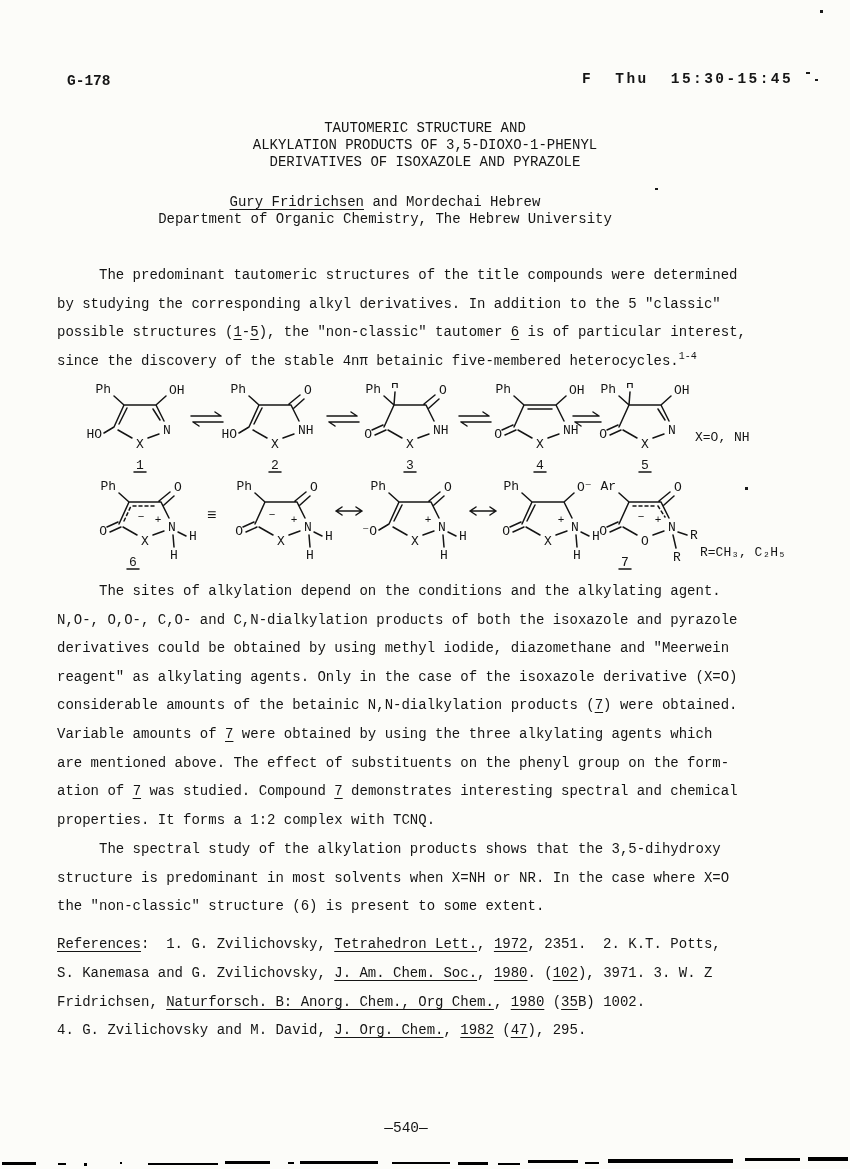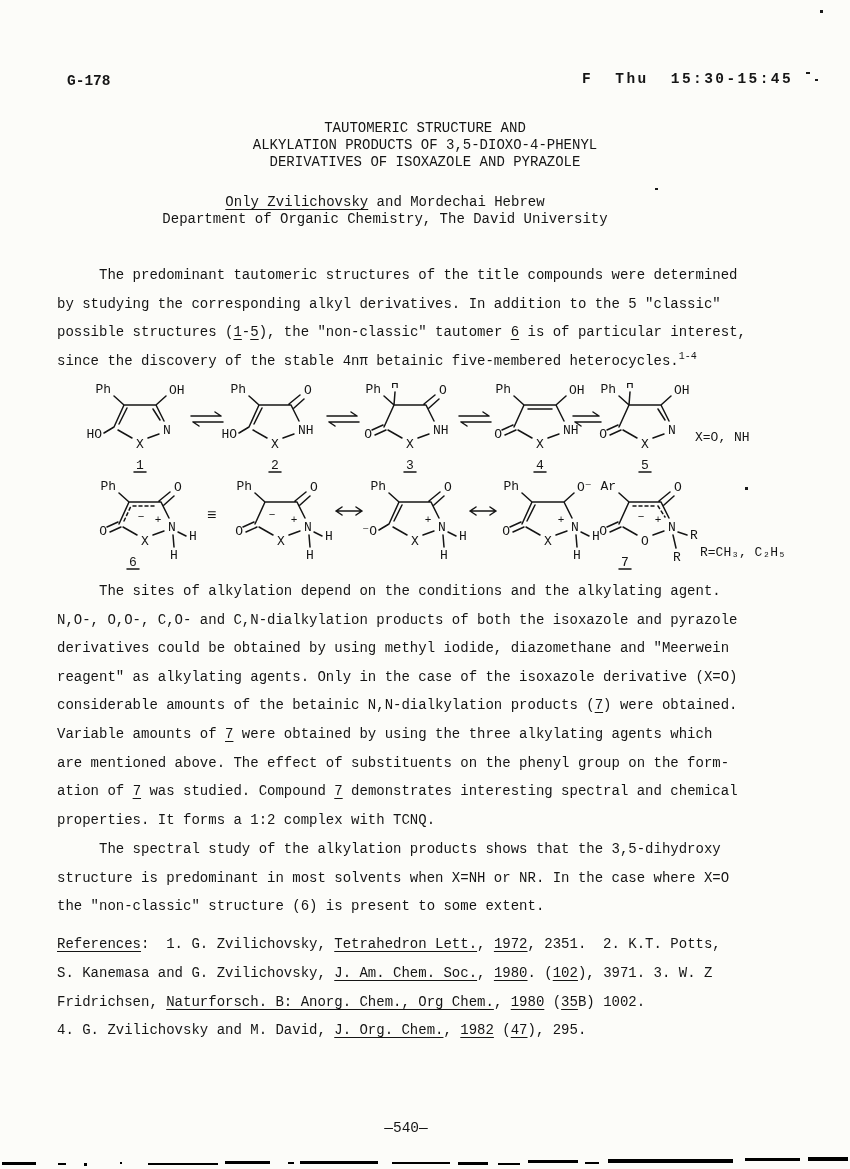--- a/index.html
+++ b/index.html
@@ -26,23 +26,23 @@
   .edge{position:absolute;background:#000;}
 </style>
 </head>
 <body>
 
 <div class="page">
 
   <div class="block hdr" style="left:67px;top:73px;">G-178</div>
   <div class="block hdr ls" style="right:57px;top:71px;text-align:right;">F  Thu  15:30-15:45</div>
 
-  <div class="block center850 tight" style="top:120px;"><div class="tl"><span>TAUTOMERIC STRUCTURE AND</span></div><div class="tl"><span>ALKYLATION PRODUCTS OF 3,5-DIOXO-4-PHENYL</span></div><div class="tl"><span>DERIVATIVES OF ISOXAZOLE AND PYRAZOLE</span></div></div>
-
-  <div class="block center770 tight2" style="top:194px;"><div class="tl"><span class="u">Only Zvilichovsky</span><span> and Mordechai Hebrew</span></div><div class="tl"><span>Department of Organic Chemistry, The David University</span></div></div>
+  <div class="block center850 tight" style="top:120px;"><div class="tl"><span>TAUTOMERIC STRUCTURE AND</span></div><div class="tl"><span>ALKYLATION PRODUCTS OF 3,5-DIOXO-1-PHENYL</span></div><div class="tl"><span>DERIVATIVES OF ISOXAZOLE AND PYRAZOLE</span></div></div>
+
+  <div class="block center770 tight2" style="top:194px;"><div class="tl"><span class="u">Gury Fridrichsen</span><span> and Mordechai Hebrew</span></div><div class="tl"><span>Department of Organic Chemistry, The Hebrew University</span></div></div>
 
   <div class="block" style="left:57px;top:261px;"><div class="tl"><span>     The predominant tautomeric structures of the title compounds were determined</span></div><div class="tl"><span>by studying the corresponding alkyl derivatives. In addition to the 5 "classic"</span></div><div class="tl"><span>possible structures (</span><span class="u">1</span><span>-</span><span class="u">5</span><span>), the "non-classic" tautomer </span><span class="u">6</span><span> is of particular interest,</span></div><div class="tl"><span>since the discovery of the stable 4nπ betainic five-membered heterocycles.</span><sup>1-4</sup></div></div>
 
   <svg class="abs" style="left:45px;top:383px;" width="760" height="100" viewBox="0 0 760 100">
     <g transform="translate(95,34)">
       <path class="b" d="M-16,-12 L16,-12 M16,-12 L24,4 M19,17 L8,21 M-8,21 L-22,13 M-26,10 L-16,-12 M-16,-12 L-26,-21 M16,-12 L26,-21 M-26,10 L-36,16 M-21,7 L-13,-9 M13,-8 L20,3 M-6,55 L6,55"></path>
       <text class="al" text-anchor="end" x="-29" y="-24">Ph</text>
       <text class="al" x="29" y="-23">OH</text>
       <text class="al" text-anchor="end" x="-38" y="21">HO</text>
       <text class="al" text-anchor="middle" x="0" y="31">X</text>

